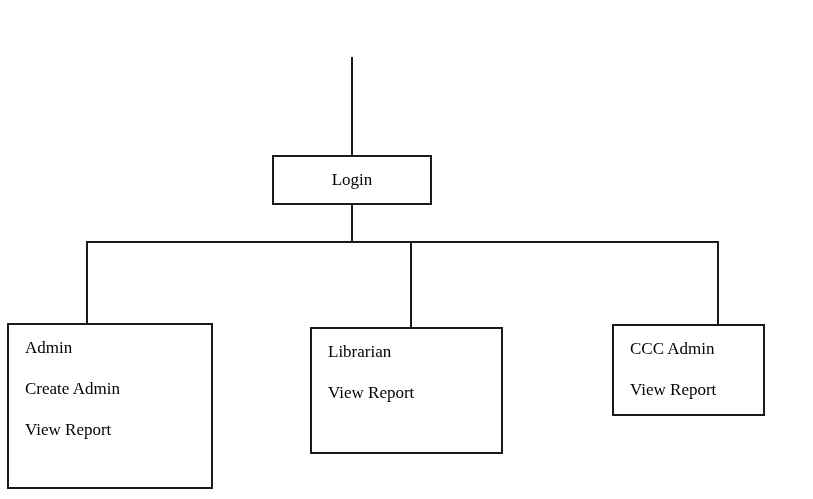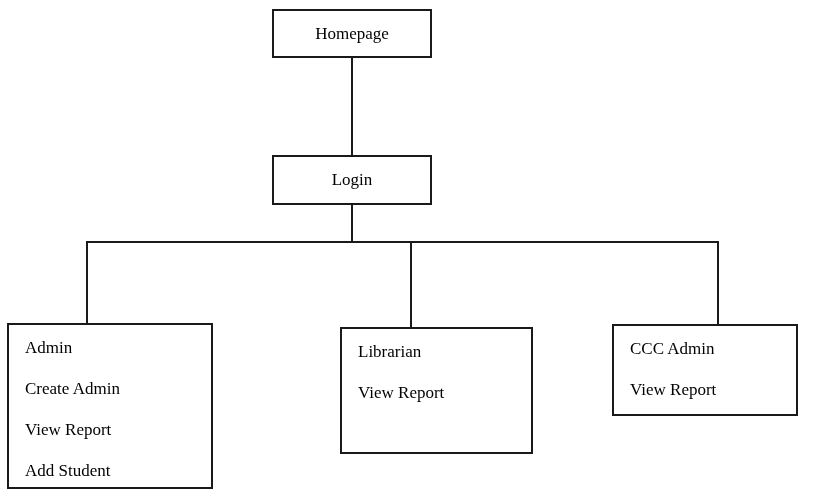--- a/index.html
+++ b/index.html
@@ -41,22 +41,22 @@
     position: absolute;
     background: #1a1a1a;
   }
   .line.v { width: 2px; }
   .line.h { height: 2px; }
 
   
   #homepage  { left: 272px; top: 9px;   width: 160px; height: 49px; }
   #login     { left: 272px; top: 155px; width: 160px; height: 50px; }
   #admin     { left: 7px;   top: 323px; width: 206px; height: 166px; }
-  #librarian { left: 310px; top: 327px; width: 193px; height: 127px; margin-left: 30px; }
-  #cccadmin  { left: 612px; top: 324px; width: 186px; height: 92px; }
+  #librarian { left: 310px; top: 327px; width: 193px; height: 127px; }
+  #cccadmin  { left: 612px; top: 324px; width: 153px; height: 92px; }
 
   
   #c-home-login { left: 351px; top: 57px;  height: 99px; }
   #c-login-bus  { left: 351px; top: 204px; height: 38px; }
   #c-bus        { left: 86px;  top: 241px; width: 633px; }
   #c-bus-admin  { left: 86px;  top: 241px; height: 83px; }
   #c-bus-lib    { left: 410px; top: 241px; height: 87px; }
   #c-bus-ccc    { left: 717px; top: 241px; height: 84px; }
 </style>
 </head>
@@ -64,33 +64,29 @@
 
 <div class="canvas">
 
   <div class="line v" id="c-home-login"></div>
   <div class="line v" id="c-login-bus"></div>
   <div class="line h" id="c-bus"></div>
   <div class="line v" id="c-bus-admin"></div>
   <div class="line v" id="c-bus-lib"></div>
   <div class="line v" id="c-bus-ccc"></div>
 
-  <div class="node centered" id="homepage">
-    <span>Homepage</span>
-  </div>
 
   <div class="node centered" id="login">
     <span>Login</span>
   </div>
 
   <div class="node list" id="admin">
     <div class="nline">Admin</div>
     <div class="nline">Create Admin</div>
     <div class="nline">View Report</div>
-    <div class="nline">Add Student</div>
   </div>
 
   <div class="node list" id="librarian">
     <div class="nline">Librarian</div>
     <div class="nline">View Report</div>
   </div>
 
   <div class="node list" id="cccadmin">
     <div class="nline">CCC Admin</div>
     <div class="nline">View Report</div>

